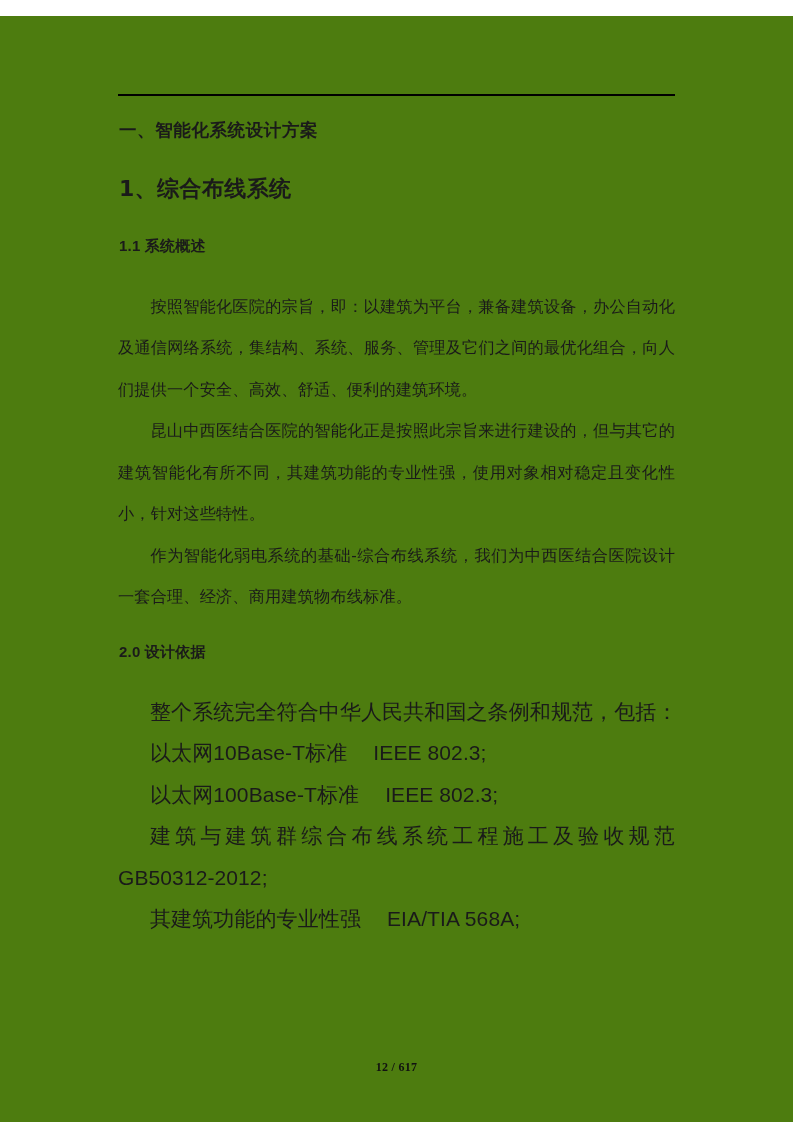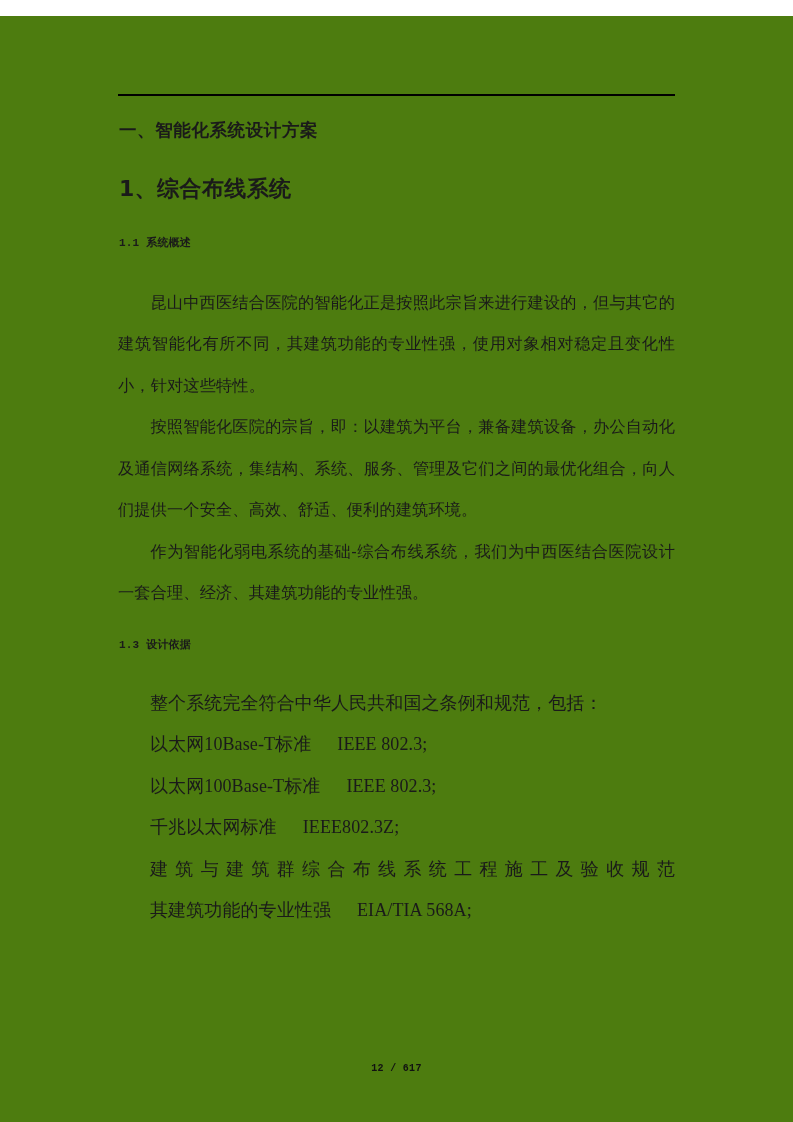--- a/index.html
+++ b/index.html
@@ -67,23 +67,23 @@
     font-weight: bold;
     font-size: 22px;
     line-height: 1;
     letter-spacing: 0.4px;
     margin: 0;
     padding: 0 0 0 1px;
     color: #1a1a1a;
     white-space: nowrap;
   }
   .h3 {
-    font-family: Liberation Mono, monospace;
-    font-weight: bold;
-    font-size: 11px;
+    font-family: Liberation Sans, sans-serif;
+    font-weight: bold;
+    font-size: 15px;
     line-height: 1;
     letter-spacing: 0.2px;
     margin: 0;
     padding: 0 0 0 1px;
     color: #1a1a1a;
     white-space: nowrap;
   }
 
   .sp-h1-h2 { height: 38px; }
   .sp-h2-h3 { height: 38px; }
@@ -102,22 +102,22 @@
     text-indent: 2em;
     color: #1a1a1a;
     letter-spacing: 0.15px;
   }
 
   
   .list-block {
     margin: 0;
   }
   .list-line {
-    font-family: Liberation Serif, serif;
-    font-size: 18px;
+    font-family: Liberation Sans, sans-serif;
+    font-size: 21px;
     line-height: 41.5px;
     color: #1a1a1a;
     white-space: nowrap;
     letter-spacing: 0.1px;
   }
   .list-line.indent   { padding-left: 32px; }
   .list-line.noindent { padding-left: 0; }
   .list-line.stretch {
     white-space: normal;
     padding-left: 32px;
@@ -132,22 +132,22 @@
 
   
   .footer {
     position: absolute;
     left: 0;
     top: 1040px;
     width: 793px;
     text-align: center;
   }
   .footer-page {
-    font-family: Liberation Mono, monospace;
-    font-size: 10px;
+    font-family: Liberation Serif, serif;
+    font-size: 12px;
     font-weight: bold;
     color: #111111;
     letter-spacing: 0.3px;
   }
 </style>
 </head>
 <body>
 
 <div class="page">
 
@@ -162,47 +162,44 @@
     <div class="sp-h1-h2"></div>
 
     <h2 class="h2">1、综合布线系统</h2>
 
     <div class="sp-h2-h3"></div>
 
     <h3 class="h3">1.1 系统概述</h3>
 
     <div class="sp-h3-p"></div>
 
+    <p class="body">按照智能化医院的宗旨，即：以建筑为平台，兼备建筑设备，办公自动化及通信网络系统，集结构、系统、服务、管理及它们之间的最优化组合，向人们提供一个安全、高效、舒适、便利的建筑环境。</p>
+
     <p class="body">昆山中西医结合医院的智能化正是按照此宗旨来进行建设的，但与其它的建筑智能化有所不同，其建筑功能的专业性强，使用对象相对稳定且变化性小，针对这些特性。</p>
 
-    <p class="body">按照智能化医院的宗旨，即：以建筑为平台，兼备建筑设备，办公自动化及通信网络系统，集结构、系统、服务、管理及它们之间的最优化组合，向人们提供一个安全、高效、舒适、便利的建筑环境。</p>
-
-    <p class="body">作为智能化弱电系统的基础-综合布线系统，我们为中西医结合医院设计一套合理、经济、其建筑功能的专业性强。</p>
+    <p class="body">作为智能化弱电系统的基础-综合布线系统，我们为中西医结合医院设计一套合理、经济、商用建筑物布线标准。</p>
 
     <div class="sp-p-h3"></div>
 
-    <h3 class="h3">1.3 设计依据</h3>
+    <h3 class="h3">2.0 设计依据</h3>
 
     <div class="sp-h3-list"></div>
 
     <div class="list-block">
 
       <div class="list-line indent">整个系统完全符合中华人民共和国之条例和规范，包括：</div>
 
       <div class="list-line indent">
         <span>以太网10Base-T标准</span><span class="gap gap-3"></span><span>IEEE 802.3;</span>
       </div>
 
       <div class="list-line indent">
         <span>以太网100Base-T标准</span><span class="gap gap-3"></span><span>IEEE 802.3;</span>
       </div>
 
-      <div class="list-line indent">
-        <span>千兆以太网标准</span><span class="gap gap-3"></span><span>IEEE802.3Z;</span>
-      </div>
 
 
 
       <div class="list-line stretch" id="justified-line">
           <span>建</span>
           <span>筑</span>
           <span>与</span>
           <span>建</span>
           <span>筑</span>
           <span>群</span>
@@ -216,20 +213,23 @@
           <span>程</span>
           <span>施</span>
           <span>工</span>
           <span>及</span>
           <span>验</span>
           <span>收</span>
           <span>规</span>
           <span>范</span>
         </div>
 
+      <div class="list-line noindent">
+        <span>GB50312-2012;</span>
+      </div>
 
       <div class="list-line indent">
         <span>其建筑功能的专业性强</span><span class="gap gap-3"></span><span>EIA/TIA 568A;</span>
       </div>
 
     </div>
   </div>
 
   <div class="footer">
     <span class="footer-page">12 / 617</span>

